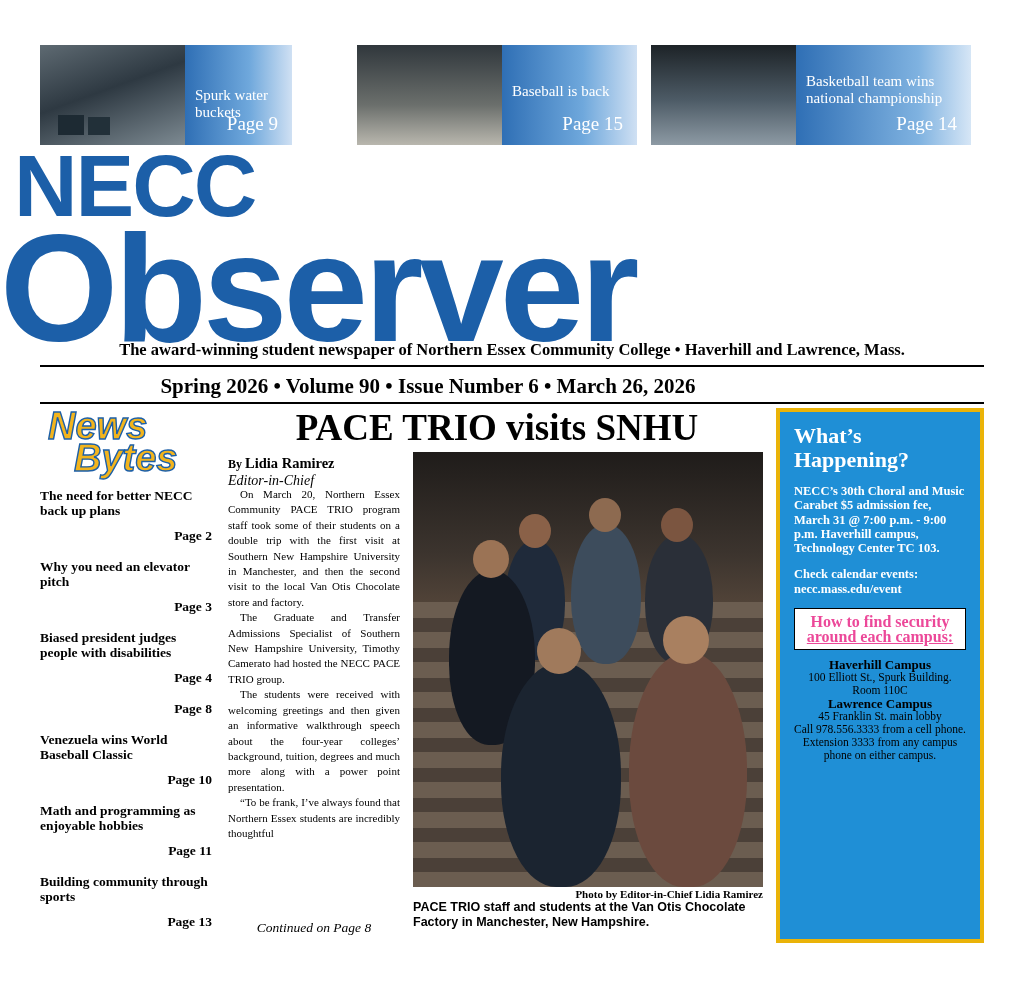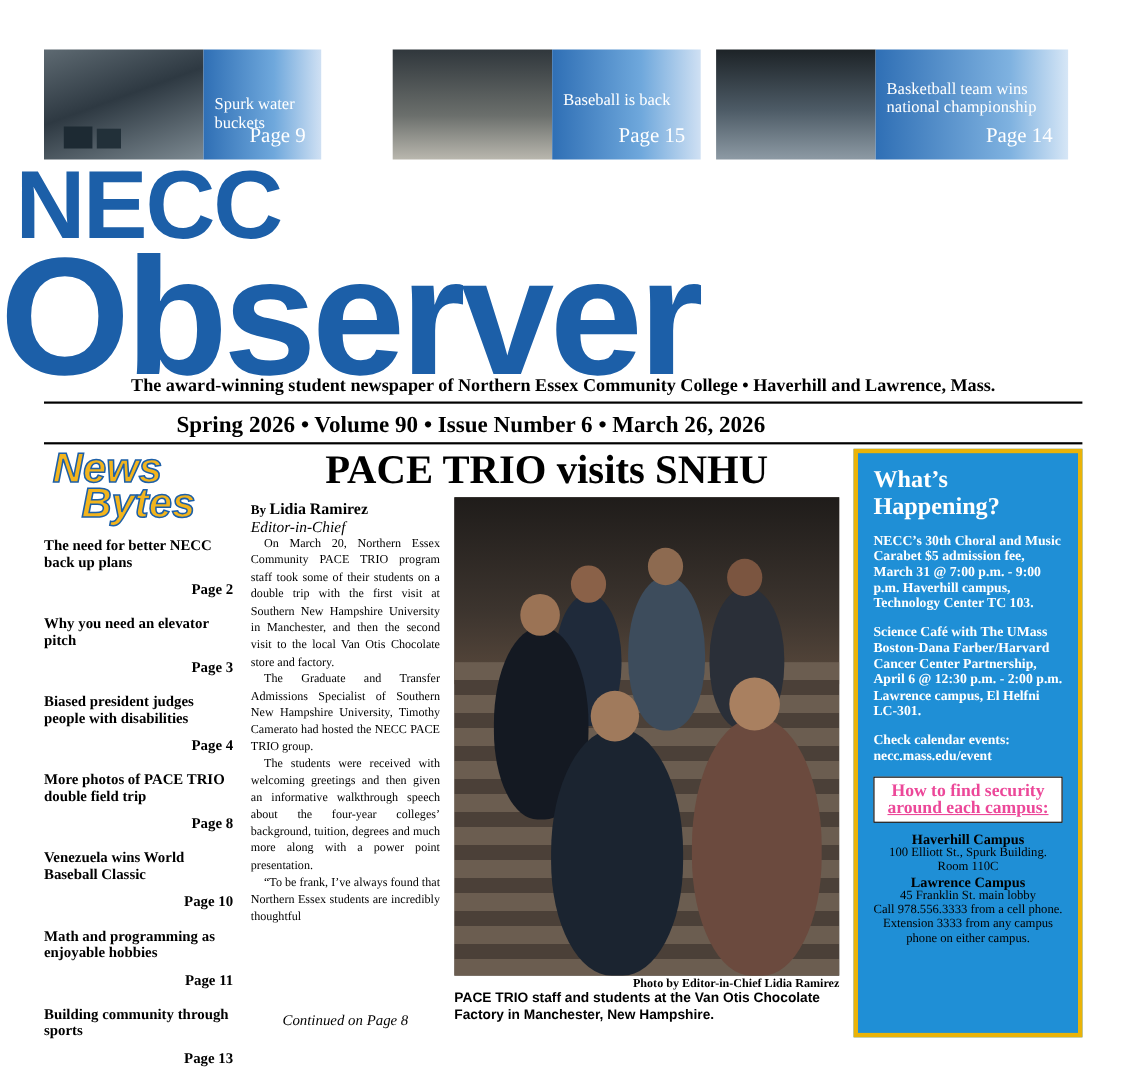--- a/index.html
+++ b/index.html
@@ -202,21 +202,20 @@
       </div>
       <div class="nb-item">
         <div class="nb-title">Why you need an elevator pitch</div>
         <div class="nb-page">Page 3</div>
       </div>
       <div class="nb-item">
         <div class="nb-title">Biased president judges people with disabilities</div>
         <div class="nb-page">Page 4</div>
       </div>
       <div class="nb-item">
-        <div class="nb-title">More photos of PACE TRIO double field trip</div>
         <div class="nb-page">Page 8</div>
       </div>
       <div class="nb-item">
         <div class="nb-title">Venezuela wins World Baseball Classic</div>
         <div class="nb-page">Page 10</div>
       </div>
       <div class="nb-item">
         <div class="nb-title">Math and programming as enjoyable hobbies</div>
         <div class="nb-page">Page 11</div>
       </div>
@@ -265,21 +264,20 @@
   </div>
   <div class="photocred">Photo by Editor-in-Chief Lidia Ramirez</div>
   <div class="photocap">PACE TRIO staff and students at the Van Otis Chocolate Factory in Manchester, New Hampshire.</div>
 
   <div class="whbox">
     <div class="wh-title">
       <div>What’s</div>
       <div>Happening?</div>
     </div>
     <div class="wh-ev">NECC’s 30th Choral and Music Carabet $5 admission fee, March 31 @ 7:00 p.m. - 9:00 p.m. Haverhill campus, Technology Center TC 103.</div>
-    <div class="wh-ev">Science Café with The UMass Boston-Dana Farber/Harvard Cancer Center Partnership, April 6 @ 12:30 p.m. - 2:00 p.m. Lawrence campus, El Helfni LC-301.</div>
     <div class="wh-ev">Check calendar events: necc.mass.edu/event</div>
 
     <div class="secbox">
       <div class="l1">How to find security</div>
       <div class="l2">around each campus:</div>
     </div>
 
     <div class="camp">
       <div class="cname">Haverhill Campus</div>
       <div>100 Elliott St., Spurk Building. Room 110C</div>

